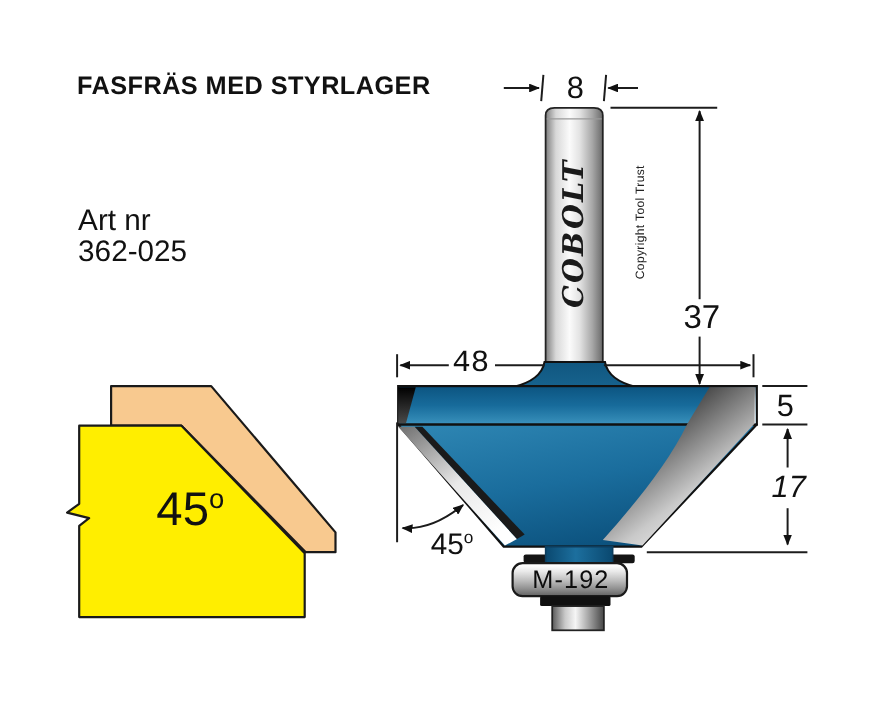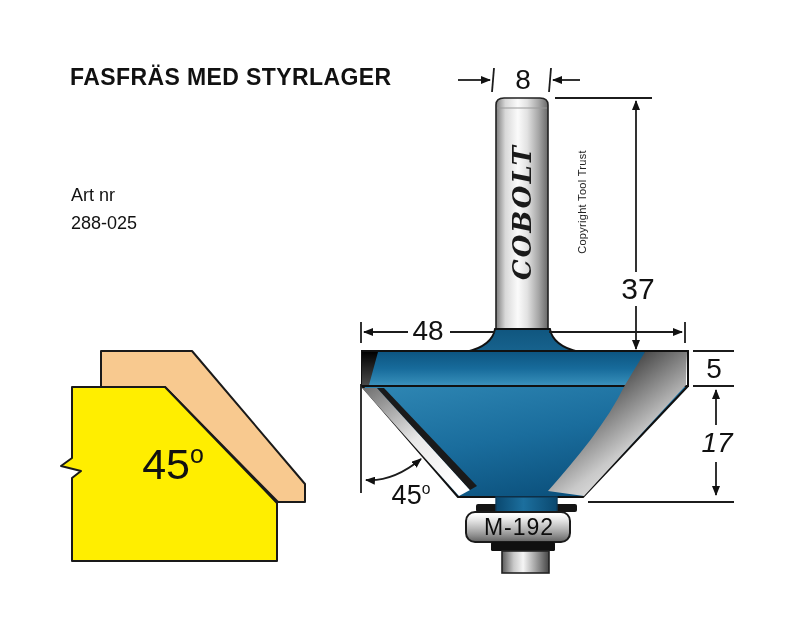--- a/index.html
+++ b/index.html
@@ -4,21 +4,21 @@
 <style>
   html,body { margin:0; padding:0; background:#fff; }
   #canvas {
     position:relative; width:800px; height:637px; background:#ffffff;
     font-family:"Liberation Sans", sans-serif; color:#111; overflow:hidden;
   }
   #canvas svg { position:absolute; left:0; top:0; }
   .txt { position:absolute; white-space:nowrap; color:#111; }
   .center { transform:translate(-50%,-50%); }
   .title { font-size:23px; font-weight:bold; letter-spacing:.4px; }
-  .artline { font-size:18px; }
+  .artline { font-size:27px; }
   .dim { font-size:28px; }
   .dim37 { font-size:30px; }
   .angle-bit { font-size:27px; }
   .angle-wood { font-size:43px; }
   .deg { vertical-align:super; font-size:58%; line-height:0; }
   .brand {
     font-family:"DejaVu Serif", serif; font-style:italic; font-weight:600;
     font-size:26px; letter-spacing:2px; color:#1a1a1a;
     transform:translate(-50%,-50%) rotate(-90deg);
   }
@@ -149,27 +149,27 @@
       <line x1="716" y1="462" x2="716" y2="495" marker-end="url(#arr)"></line>
       <line x1="588" y1="502" x2="734" y2="502"></line>
 
       <line x1="361" y1="384" x2="361" y2="493"></line>
       <path d="M421,459 Q393,482 366,480" marker-start="url(#arr)" marker-end="url(#arr)"></path>
     </g>
   </svg>
 
   <div class="txt title" style="left:70px; top:64px;">FASFRÄS MED STYRLAGER</div>
   <div class="txt artline" style="left:71px; top:185px;">Art nr</div>
-  <div class="txt artline" style="left:71px; top:213px;">288-025</div>
+  <div class="txt artline" style="left:71px; top:213px;">362-025</div>
 
   <div class="txt angle-wood center" style="left:173px; top:464px;"><span>45</span><span class="deg">o</span></div>
 
   <div class="txt dim center" style="left:523px; top:80px;">8</div>
   <div class="txt dim37 center" style="left:638px; top:289px;text-align:center;">37</div>
-  <div class="txt dim center" style="left:428px; top:331px;">48</div>
+  <div class="txt dim center" style="left:428px; top:331px;font-family:Liberation Mono, monospace;">48</div>
   <div class="txt dim center" style="left:714px; top:369px;">5</div>
   <div class="txt dim center" style="left:717px; top:443px;font-style:italic;">17</div>
 
   <div class="txt angle-bit center" style="left:411px; top:495px;"><span>45</span><span class="deg">o</span></div>
 
   <div class="txt brand" style="left:522px; top:212px;">COBOLT</div>
   <div class="txt copyright" style="left:582px; top:202px;">Copyright Tool Trust</div>
   <div class="txt bearing-label center" style="left:519px; top:527px;">M-192</div>
 </div>
 

